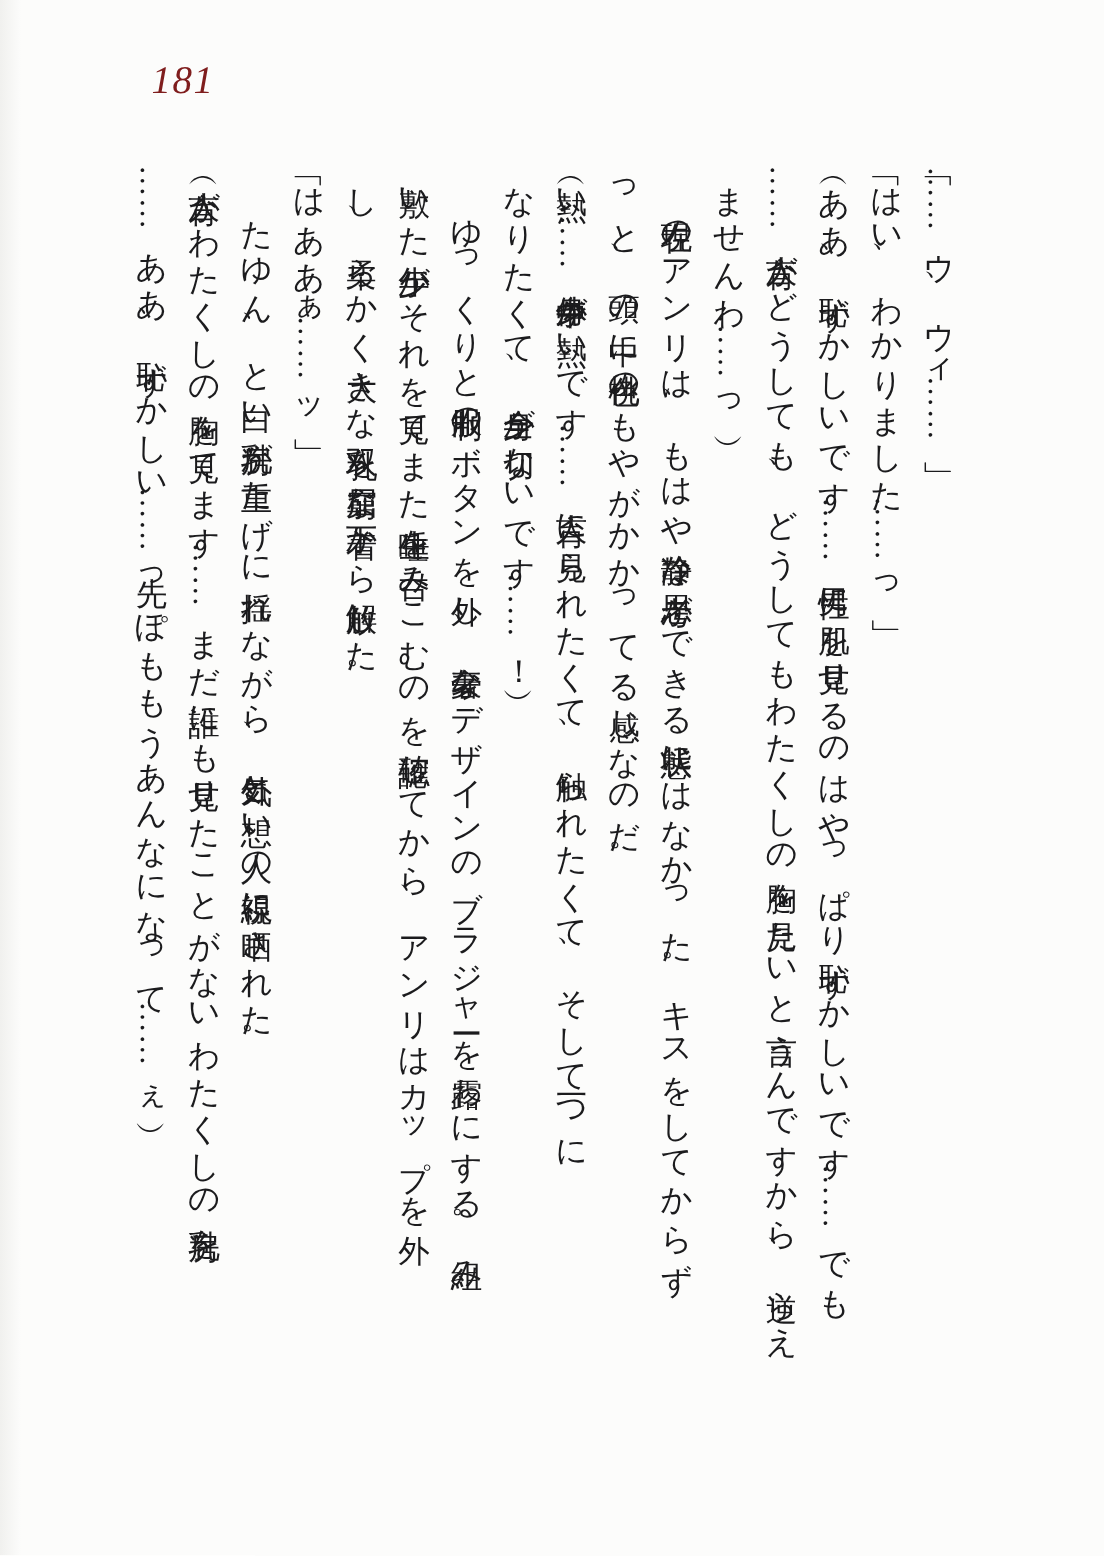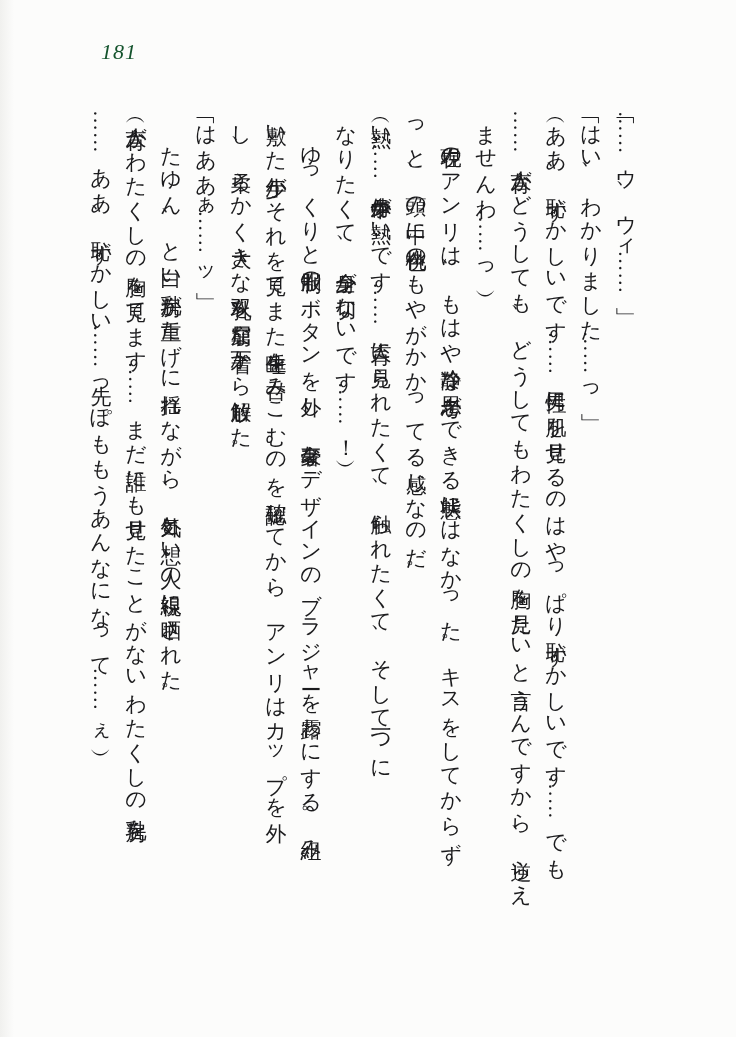--- a/index.html
+++ b/index.html
@@ -13,24 +13,24 @@
     height: 1037px;
     background: #fcfcfb;
     overflow: hidden;
     font-family: "Liberation Serif", "DejaVu Serif", serif;
     color: #1b1b1d;
   }
   .page-number {
     position: absolute;
     top: 39px;
     left: 101px;
-    font-size: 22px;
+    font-size: 26px;
     font-style: italic;
     letter-spacing: 1px;
-    color: #14532d;
+    color: #7f1d1d;
   }
   .vtext {
     position: absolute;
     top: 110px;
     left: 82px;
     width: 561px;
     height: 848px;
     writing-mode: vertical-rl;
     -webkit-writing-mode: vertical-rl;
     text-orientation: mixed;

